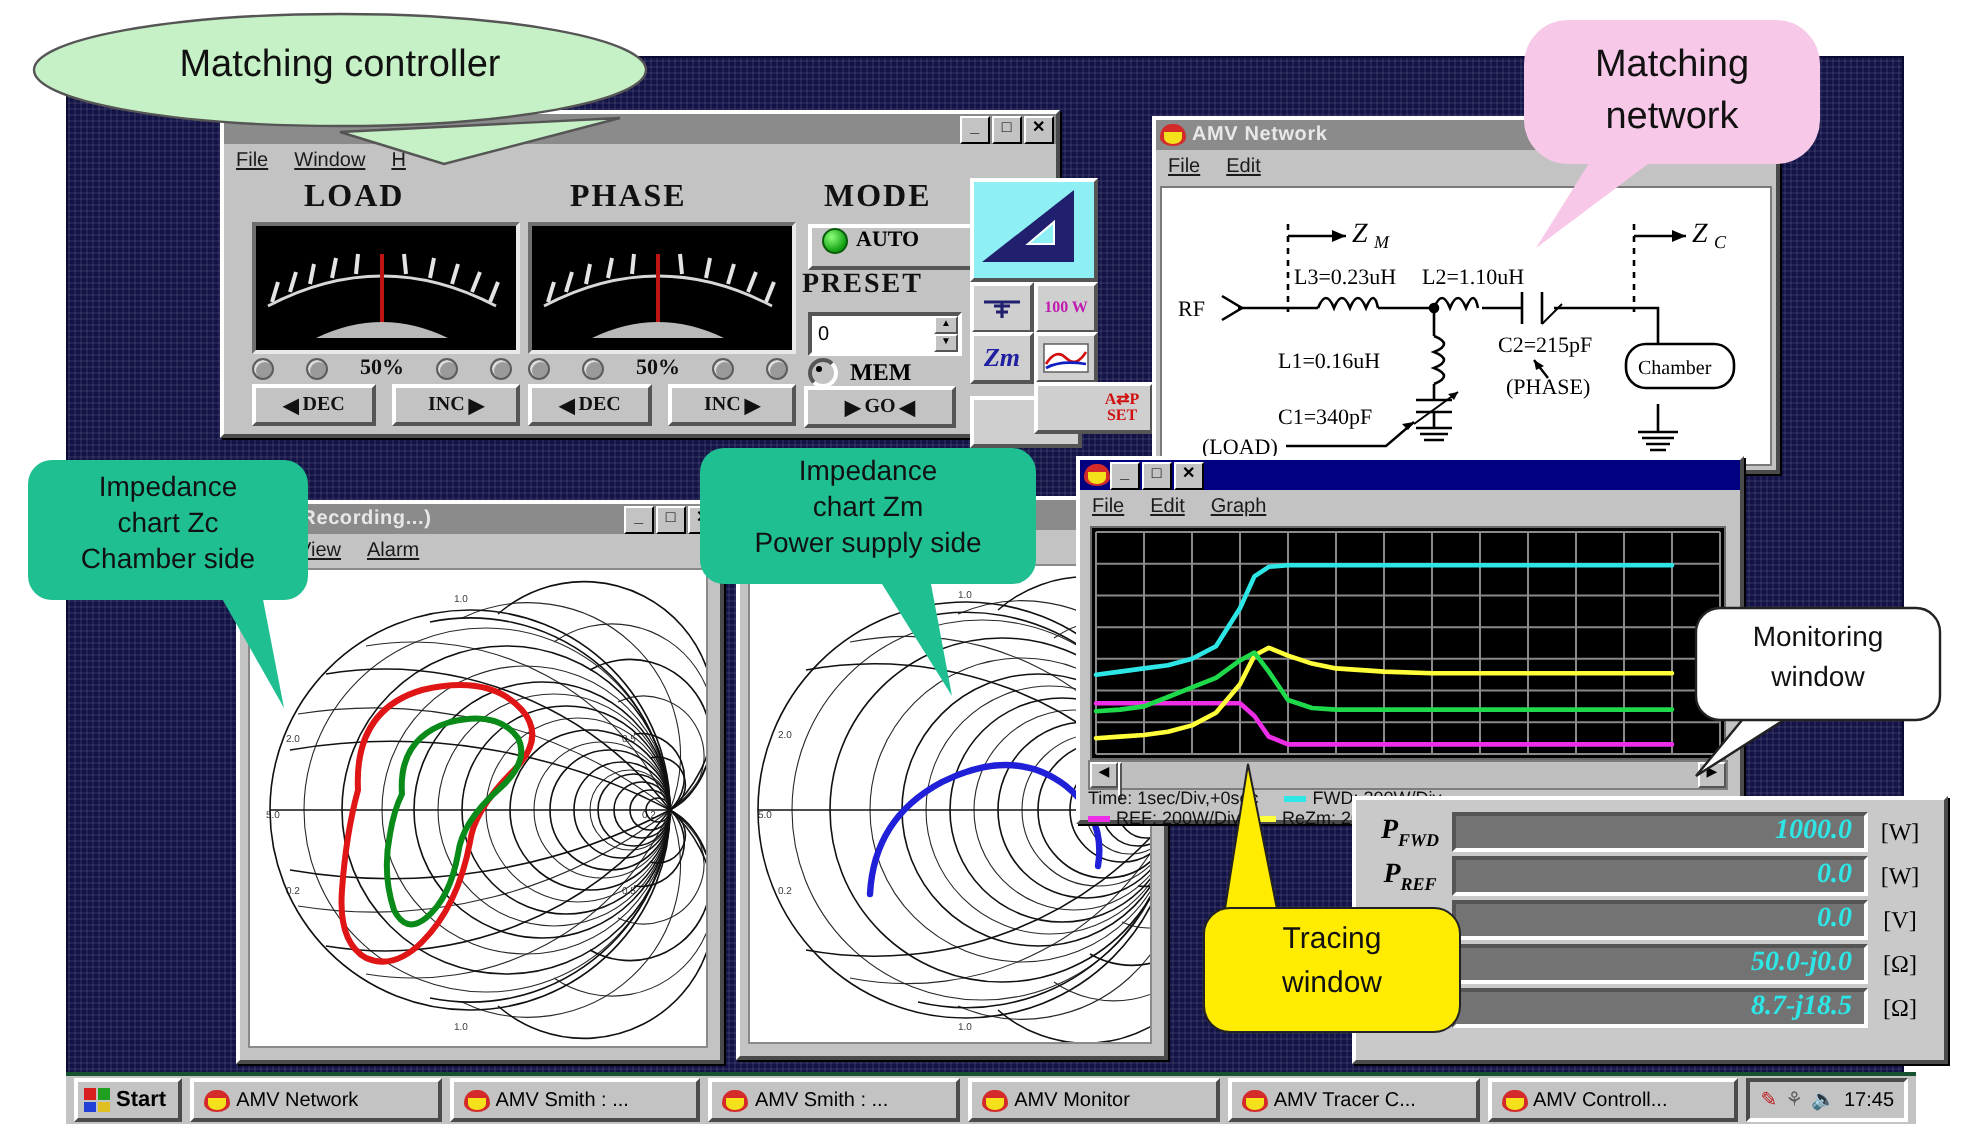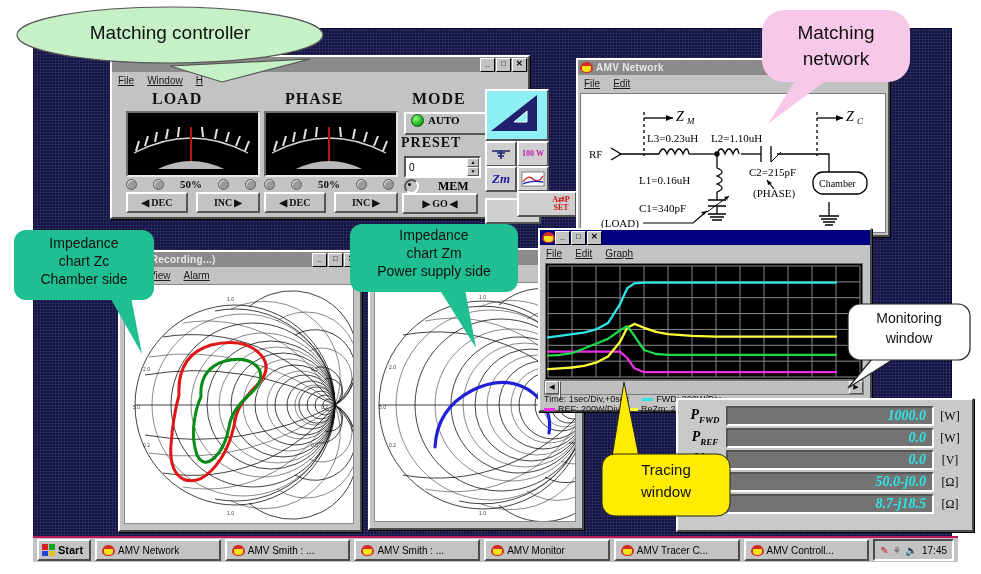--- a/index.html
+++ b/index.html
@@ -104,21 +104,21 @@
   .mlab{width:42px;text-align:center;font-family:"Liberation Serif",serif;font-style:italic;
         font-weight:bold;font-size:14px;color:#000;}
   .mlab sub{font-size:9px;font-style:italic;}
   .mval{flex:1;background:#737373;border:2px solid;border-color:#555 #fff #fff #555;
         color:#2ee6e6;font-family:"Liberation Serif",serif;font-style:italic;font-weight:bold;
         font-size:14px;text-align:right;padding:0 6px 0 0;line-height:16px;}
   .munit{width:32px;text-align:center;font-family:"Liberation Serif",serif;font-size:12px;color:#000;}
 
   
   .taskbar{position:absolute;left:33px;top:536px;width:917px;height:24px;background:#c3c3c3;
-           border-top:2px solid #be185d;display:flex;align-items:center;gap:4px;padding:0 4px;}
+           border-top:2px solid #14532d;display:flex;align-items:center;gap:4px;padding:0 4px;}
   .start{display:flex;align-items:center;gap:3px;height:18px;padding:0 6px 0 3px;
          background:#c3c3c3;border:2px solid;border-color:#fff #4b4b4b #4b4b4b #fff;
          font-weight:bold;font-size:11px;color:#000;}
   .flag{width:13px;height:12px;display:grid;grid-template-columns:1fr 1fr;grid-template-rows:1fr 1fr;gap:1px;}
   .flag i{display:block;}
   .tsk{display:flex;align-items:center;gap:3px;height:18px;padding:0 5px;flex:1;min-width:0;
        background:#c3c3c3;border:2px solid;border-color:#fff #4b4b4b #4b4b4b #fff;
        font-size:10px;color:#000;white-space:nowrap;overflow:hidden;}
   .tray{display:flex;align-items:center;gap:4px;height:18px;padding:0 5px;
         border:2px solid;border-color:#4b4b4b #fff #fff #4b4b4b;font-size:10px;color:#000;}
@@ -234,21 +234,21 @@
         <span style="font-family:'Liberation Serif',serif;font-weight:bold;font-size:11px;">AUTO</span>
       </div>
       <div class="sec-title" style="left:289px;top:47px;font-size:14px;">PRESET</div>
       <div class="presetbox" style="left:292px;top:68px;width:70px;height:18px;">
         <span>0</span>
         <span class="spin">
             <i>▲</i>
             <i>▼</i>
           </span>
       </div>
-      <div style="position:absolute;left:292px;top:91px;display:flex;align-items:flex-end;gap:19px;">
+      <div style="position:absolute;left:292px;top:91px;display:flex;align-items:flex-end;gap:6px;">
         <span class="radio"></span>
         <span style="font-family:'Liberation Serif',serif;font-weight:bold;font-size:12px;">MEM</span>
       </div>
       <div class="btn95" style="position:absolute;left:290px;top:105px;width:72px;height:17px;">
         <span>▶</span>
           <span>GO</span>
           <span>◀</span>
       </div>
 
       <div class="bigicon" style="left:373px;top:1px;width:60px;height:48px;">

